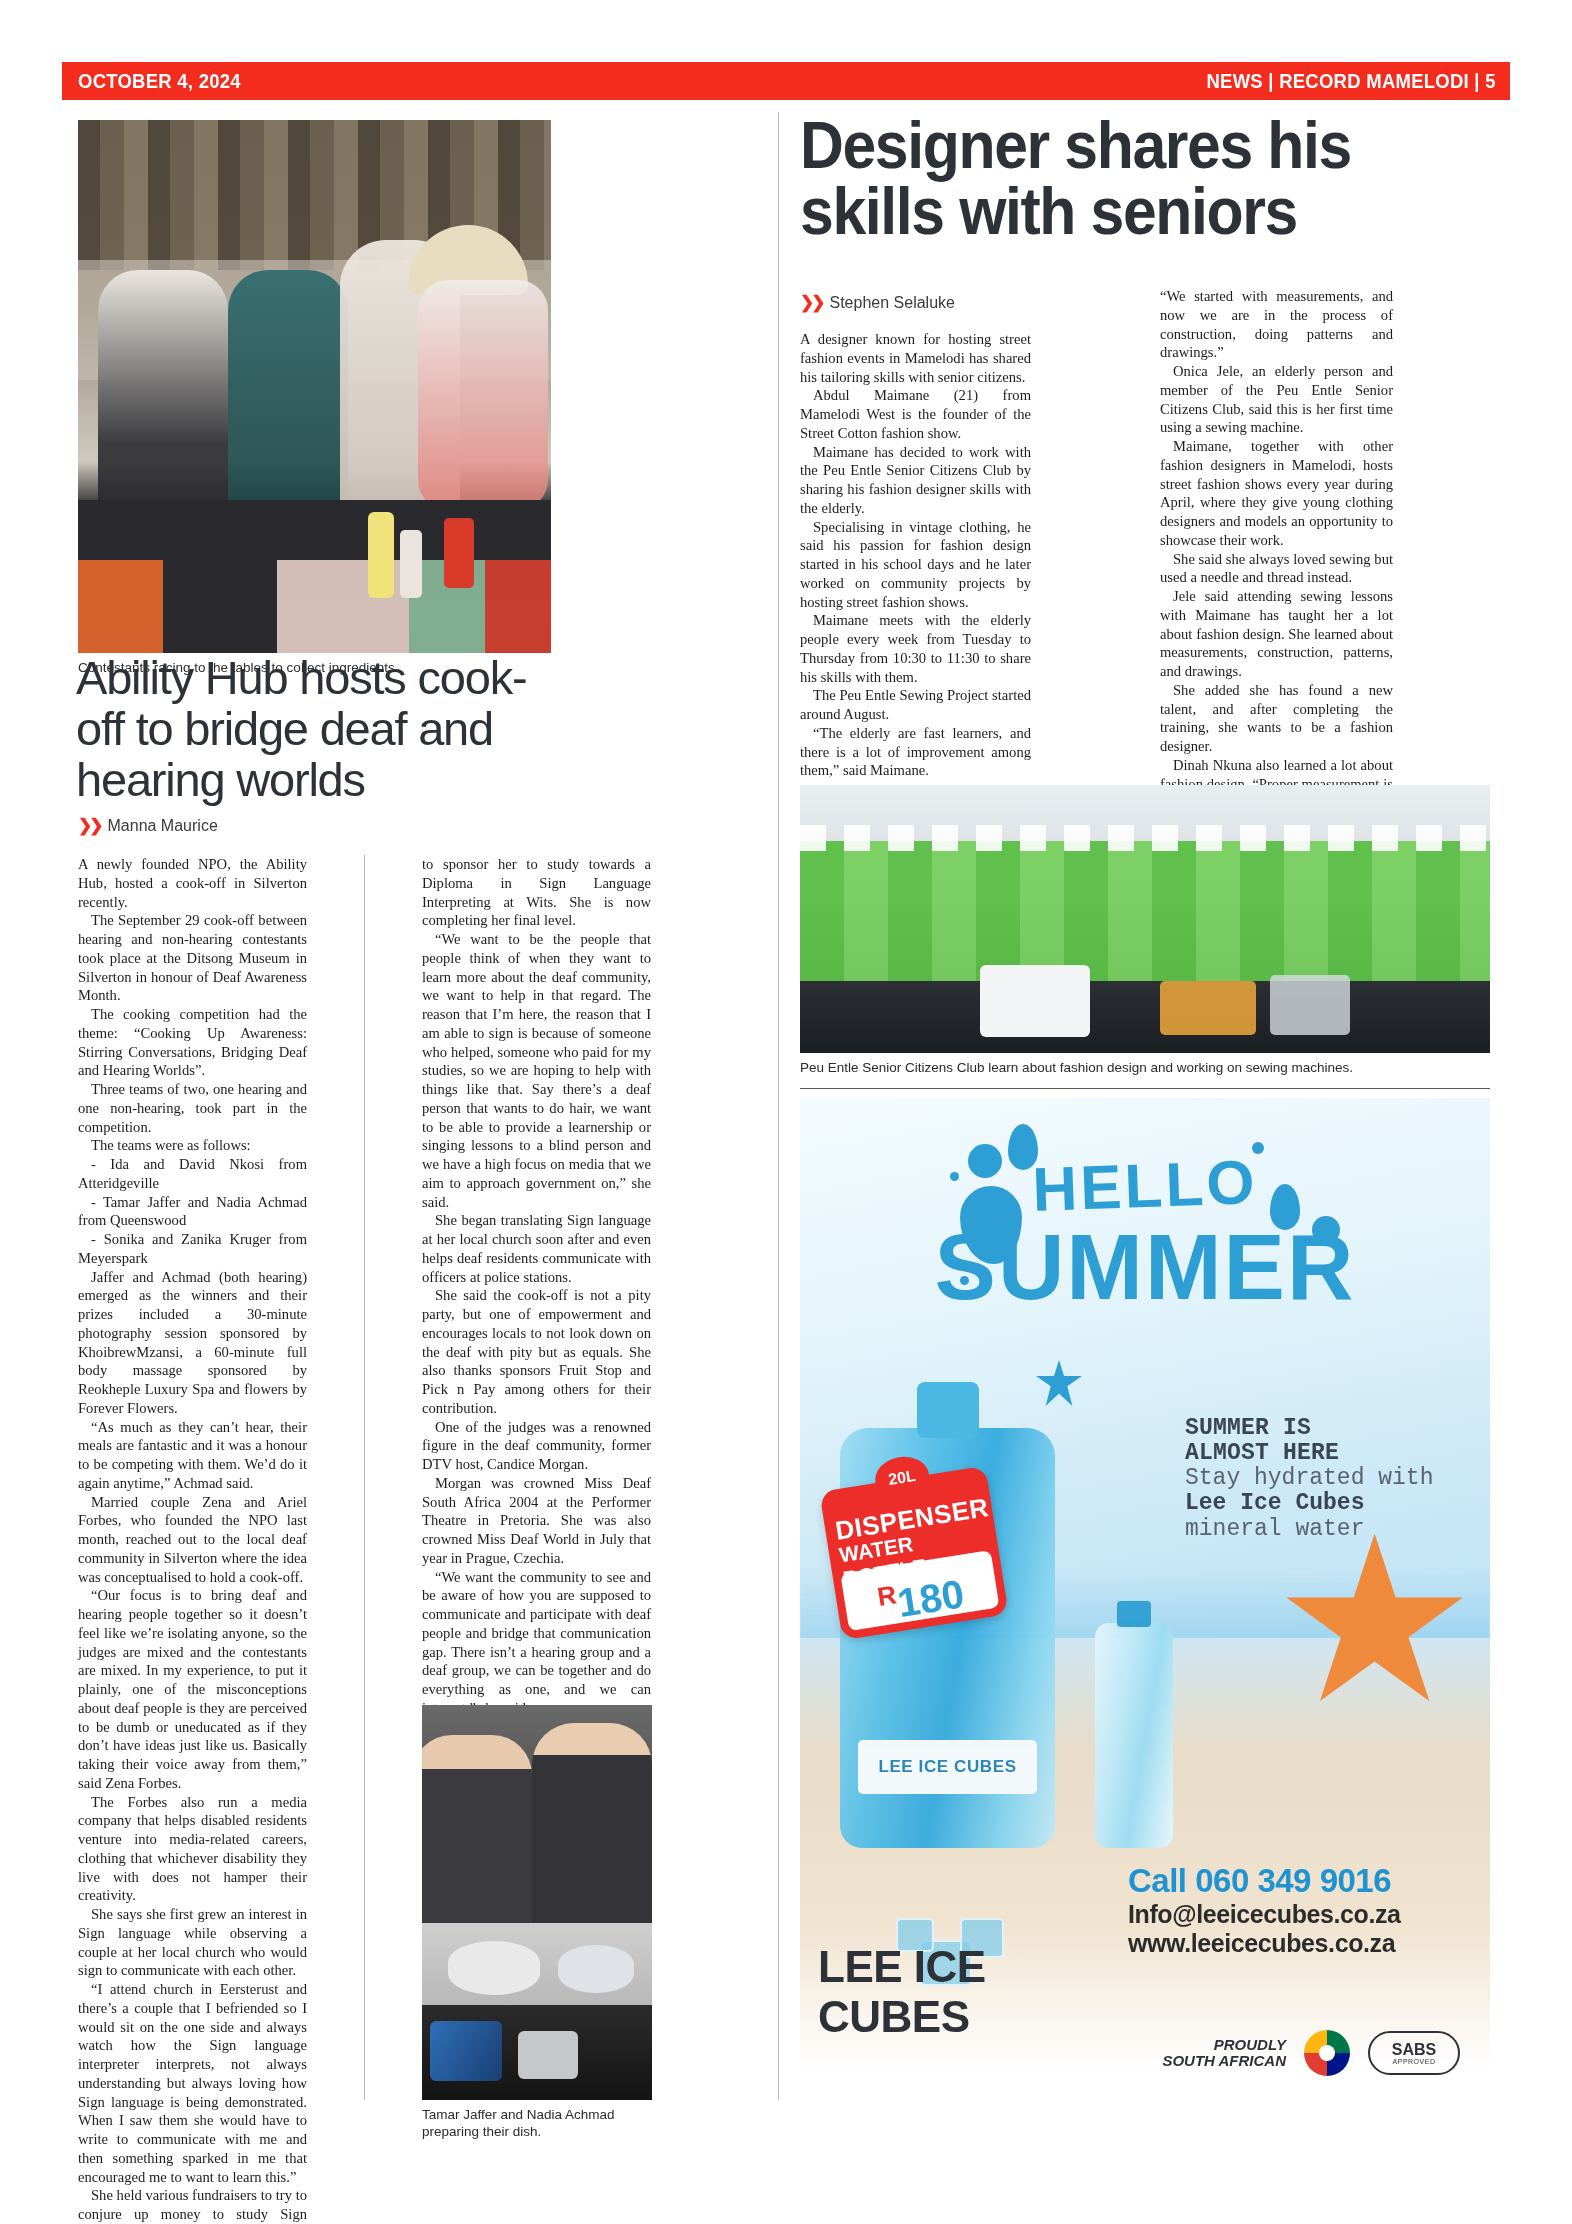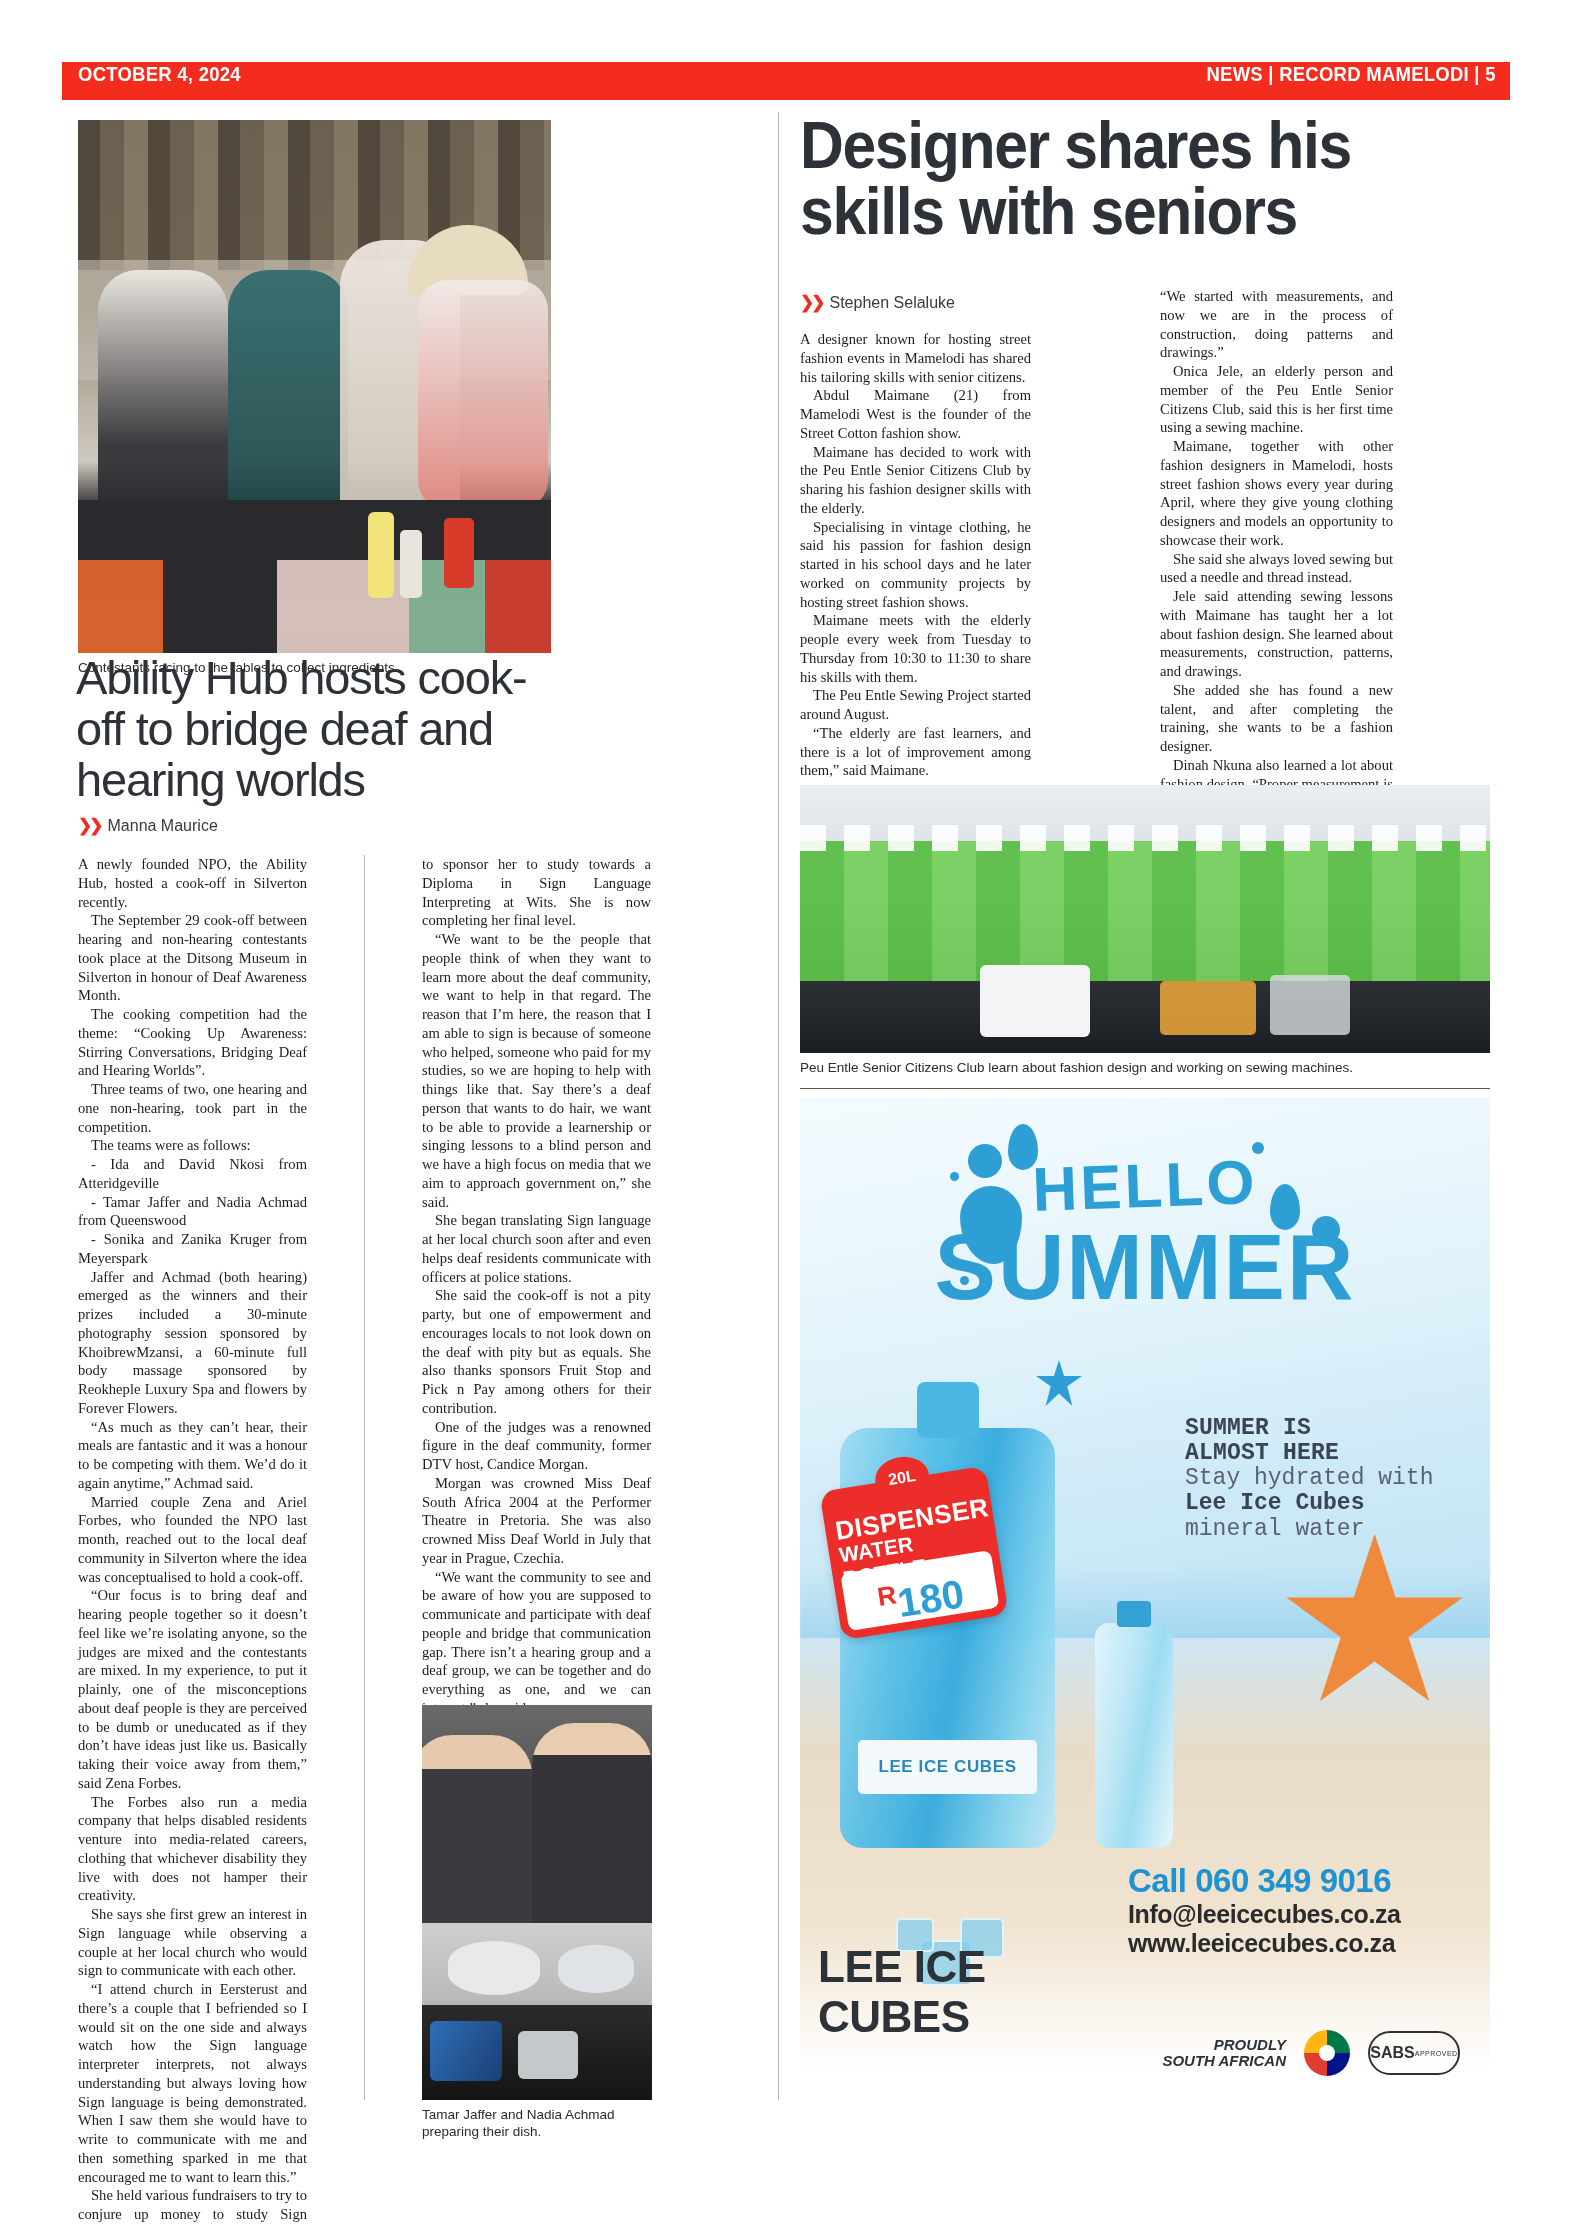--- a/index.html
+++ b/index.html
@@ -9,21 +9,21 @@
     font-family: "Liberation Serif", serif;
     position: relative;
     overflow: hidden;
   }
   .page { position:absolute; inset:0; padding: 0; }
 
   
   .masthead {
     position:absolute; left:62px; top:62px; width:1448px; height:38px;
     background:#f32c1e; color:#fff;
-    display:flex; align-items:flex-start; justify-content:space-between;
+    display:flex; align-items:center; justify-content:space-between;
     padding: 0 14px 0 16px;
   }
   .masthead .date {
     font-family:"Liberation Sans", sans-serif;
     font-weight:bold; font-size:21px; letter-spacing:.3px;
     transform: scaleX(.88); transform-origin:left center;
   }
   .masthead .section {
     font-family:"Liberation Sans", sans-serif;
     font-weight:bold; font-size:21px; letter-spacing:.3px;
@@ -206,21 +206,21 @@
       conic-gradient(from 180deg at 50% 50%, #e03c31 0 25%, #ffb612 0 50%, #007749 0 75%, #001489 0 100%);
     position:relative;
   }
   .sa-flag::after{
     content:""; position:absolute; left:50%; top:50%; width:16px; height:16px;
     transform:translate(-50%,-50%); background:#fff; border-radius:50%;
   }
   .sabs {
     width:92px; height:44px; border:2.5px solid #2d3138; border-radius:22px;
     font-family:"Liberation Sans", sans-serif; font-weight:bold; font-size:16px;
-    color:#2d3138; display:flex; flex-direction:row; align-items:center; justify-content:center;
+    color:#2d3138; display:flex; flex-direction:column; align-items:center; justify-content:center;
     line-height:1;
   }
   .sabs small { font-size:7px; font-weight:normal; letter-spacing:.5px;}
 
   
   .ph-band { position:absolute; left:0; right:0; }
 </style>
 </head>
 <body>
 

